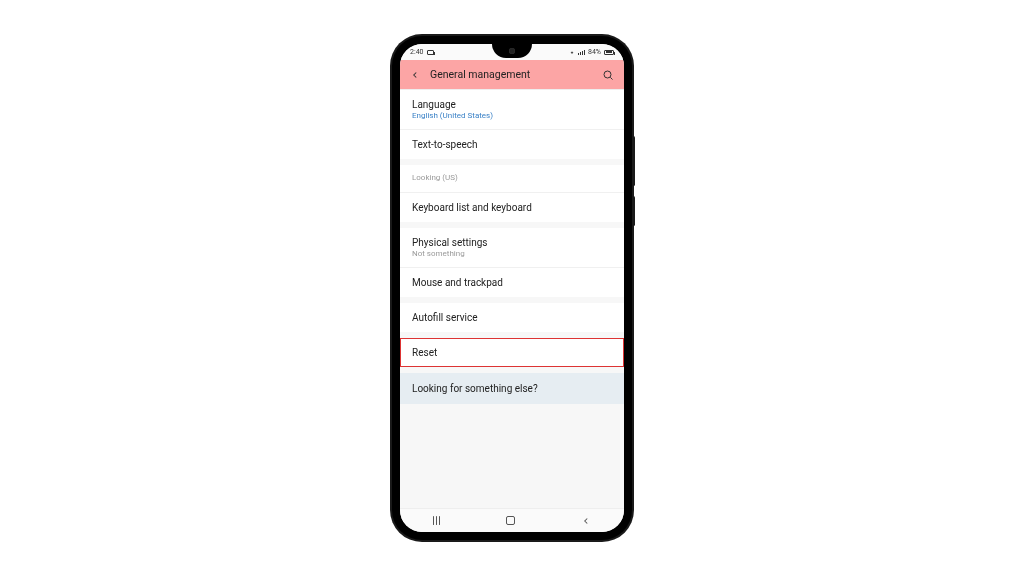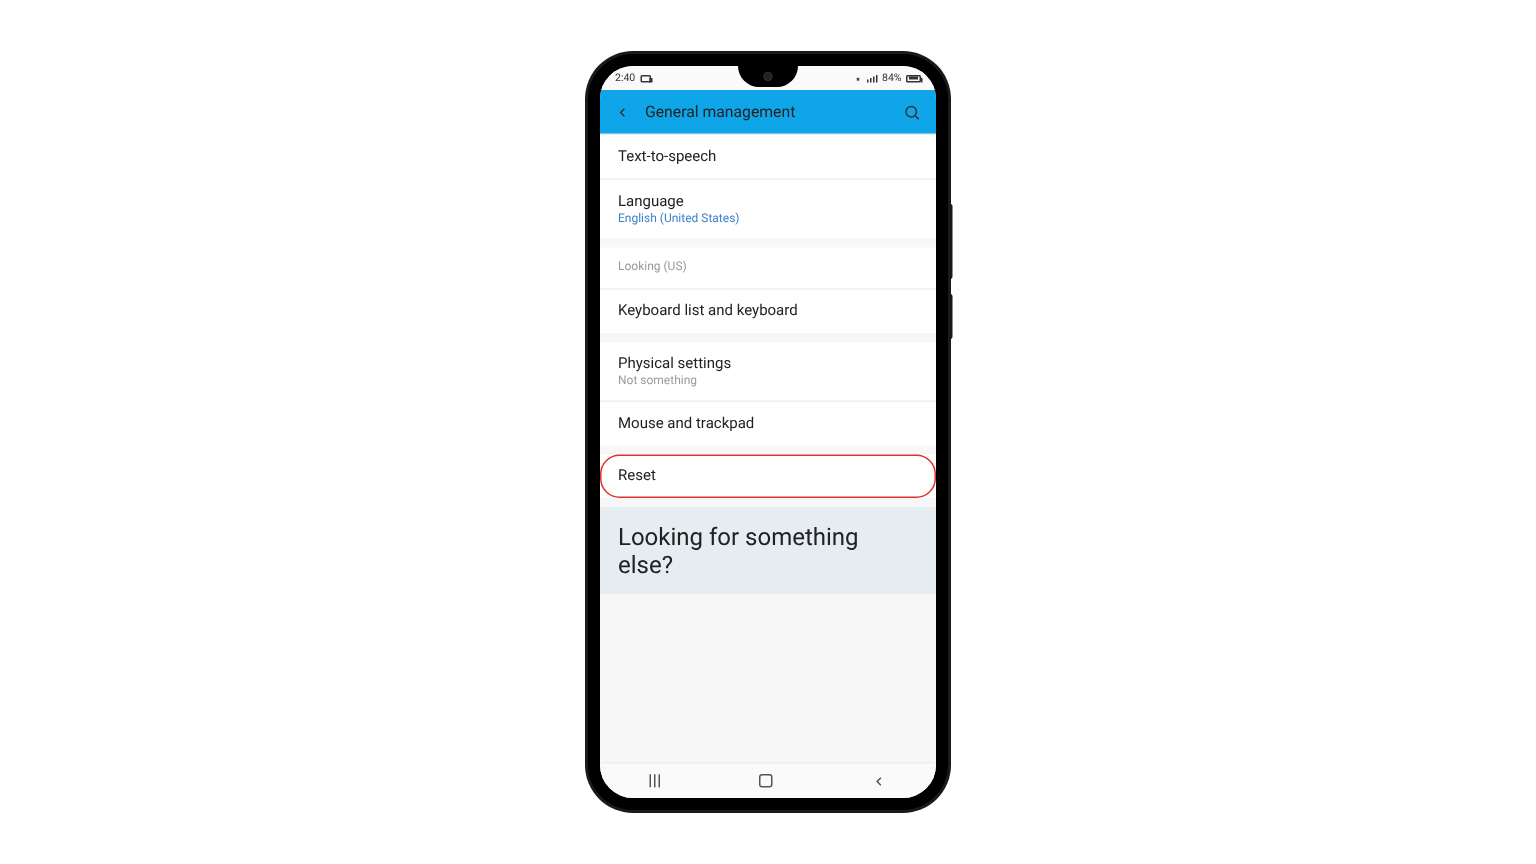--- a/index.html
+++ b/index.html
@@ -83,21 +83,21 @@
   .sig-icon span:nth-child(2){height:3px;}
   .sig-icon span:nth-child(3){height:4px;}
   .sig-icon span:nth-child(4){height:5px;}
   .batt{ width:10px;height:5px;border:0.8px solid #333;border-radius:1px;position:relative;}
   .batt::after{content:"";position:absolute;right:-1.5px;top:1px;width:1px;height:3px;background:#333;}
   .batt .fill{position:absolute;left:0.5px;top:0.5px;bottom:0.5px;width:80%;background:#333;}
 
   
   .header {
     height: 30px;
-    background:#0ea5e9;
+    background:#fca5a5;
     border-bottom:1px solid #eee;
     display:flex;
     align-items:center;
     padding:0 10px;
     gap:10px;
     font-size:10.5px;
     color:#222;
   }
   .back-icon svg, .search-icon svg { display:block; }
   .header .title { flex:1; }
@@ -112,26 +112,25 @@
     font-size:10px;
     color:#222;
     line-height:1.3;
   }
   .item:first-child{ border-top:none; }
   .item .sub{ font-size:8px; color:#3b82c7; }
   .item .sub.gray{ color:#9a9a9a; }
   .item.highlight{
     outline:1px solid #d33;
     outline-offset:-1px;
-    border-radius:13px;
   }
   .footer-q{
     background:#e6edf2;
     padding:10px 12px;
-    font-size:16px;
+    font-size:10px;
     color:#222;
     margin-top:6px;
   }
 
   
   .navbar{
     height:24px;
     background:#fafafa;
     display:flex;
     align-items:center;
@@ -185,26 +184,26 @@
             <circle cx="11" cy="11" r="7"></circle>
             <line x1="21" y1="21" x2="16.65" y2="16.65"></line>
           </svg>
       </span>
     </div>
 
     <div class="content">
 
       <div class="group">
         <div class="item">
-          <div>Text-to-speech</div>
-        </div>
-        <div class="item">
           <div>Language</div>
           <div class="sub">English (United States)</div>
         </div>
+        <div class="item">
+          <div>Text-to-speech</div>
+        </div>
       </div>
 
 
       <div class="group">
         <div class="item">
           <div class="sub gray">Looking (US)</div>
         </div>
         <div class="item">
           <div>Keyboard list and keyboard</div>
         </div>
@@ -213,20 +212,25 @@
       <div class="group">
         <div class="item">
           <div>Physical settings</div>
           <div class="sub gray">Not something</div>
         </div>
         <div class="item">
           <div>Mouse and trackpad</div>
         </div>
       </div>
 
+      <div class="group">
+        <div class="item">
+          <div>Autofill service</div>
+        </div>
+      </div>
 
       <div class="group">
         <div class="item highlight">
           <div>Reset</div>
         </div>
       </div>
 
       <div class="footer-q">Looking for something else?</div>
     </div>
 

